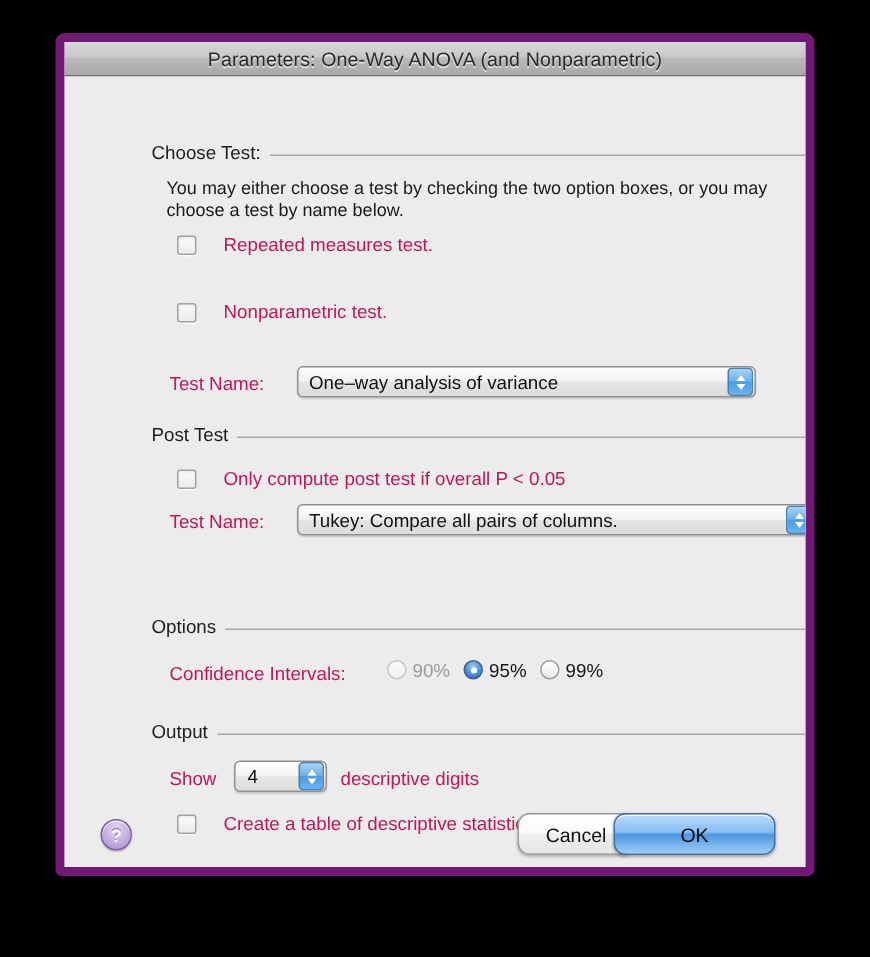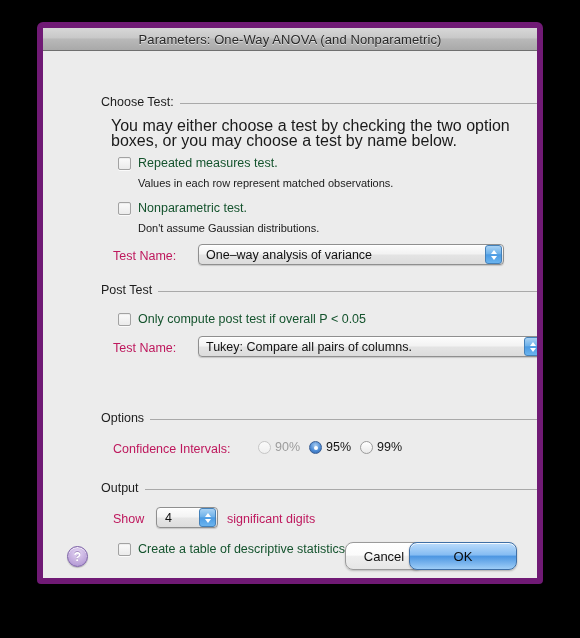--- a/index.html
+++ b/index.html
@@ -73,21 +73,21 @@
   .group-rule {
     height: 1px;
     background: #a9a9a9;
     flex: 1 1 auto;
     position: relative;
     top: 1px;
   }
 
   .static-text {
     position: absolute;
-    font-size: 16px;
+    font-size: 12px;
     color: #1a1a1a;
     line-height: 15px;
   }
 
   .sub-note {
     position: absolute;
     font-size: 11px;
     color: #1a1a1a;
   }
 
@@ -109,34 +109,34 @@
     height: 13px;
     border-radius: 2px;
     border: 1px solid #a2a2a2;
     background: linear-gradient(to bottom, #fbfbfb 0%, #ebebeb 100%);
     box-shadow: inset 0 1px 1px rgba(0,0,0,0.06), 0 1px 0 rgba(255,255,255,0.8);
     box-sizing: border-box;
     flex: 0 0 auto;
   }
   .check-label {
     font-size: 12.5px;
-    color: #14532d;
-    margin-left: 7px;
+    color: #be185d;
+    margin-left: 18px;
   }
 
   
   .radio-group {
     position: absolute;
     display: flex;
     align-items: center;
     white-space: nowrap;
   }
   .radio-item {
     display: flex;
-    align-items: flex-end;
+    align-items: flex-start;
     margin-right: 9px;
   }
   .radio {
     width: 13px;
     height: 13px;
     border-radius: 50%;
     border: 1px solid #9b9b9b;
     background: linear-gradient(to bottom, #ffffff 0%, #e9e9e9 100%);
     box-sizing: border-box;
     position: relative;
@@ -309,27 +309,25 @@
       <span class="group-title">Choose Test:</span>
       <span class="group-rule"></span>
     </div>
 
     <div class="static-text" style="left:68px; top:67px; width:432px;">You may either choose a test by checking the two option boxes, or you may choose a test by name below.</div>
 
     <div class="check-row" style="left:75px; top:105px;">
       <span class="checkbox"></span>
       <span class="check-label">Repeated measures test.</span>
     </div>
-    <div class="sub-note" style="left:95px; top:126px;">Values in each row represent matched observations.</div>
 
     <div class="check-row" style="left:75px; top:150px;">
       <span class="checkbox"></span>
       <span class="check-label">Nonparametric test.</span>
     </div>
-    <div class="sub-note" style="left:95px; top:171px;">Don't assume Gaussian distributions.</div>
 
     <div class="field-label" style="left:70px; top:198px;">Test Name:</div>
     <div class="popup" style="left:155px; top:193px; width:306px;">
       <span class="popup-text">One–way analysis of variance</span>
       <span class="popup-arrows">
         <span class="arrow-up"></span>
           <span class="arrow-down"></span>
       </span>
     </div>
 
@@ -382,21 +380,21 @@
     <div class="field-label" style="left:70px; top:461px;">Show</div>
 
     <div class="stepper" style="left:113px; top:456px;">
       <span class="stepper-value">4</span>
       <span class="popup-arrows">
         <span class="arrow-up"></span>
           <span class="arrow-down"></span>
       </span>
     </div>
 
-    <div class="field-label" style="left:184px; top:461px;">significant digits</div>
+    <div class="field-label" style="left:184px; top:461px;">descriptive digits</div>
 
     <div class="check-row" style="left:75px; top:491px;">
       <span class="checkbox"></span>
       <span class="check-label">Create a table of descriptive statistics for each column</span>
     </div>
 
     <div class="footer">
       <div class="help-button">
         <span>?</span>
       </div>

